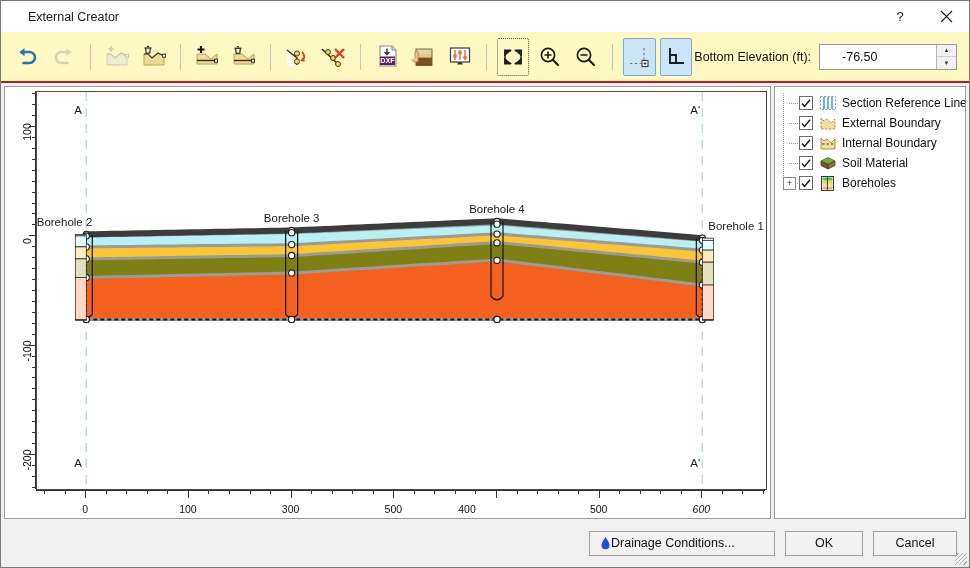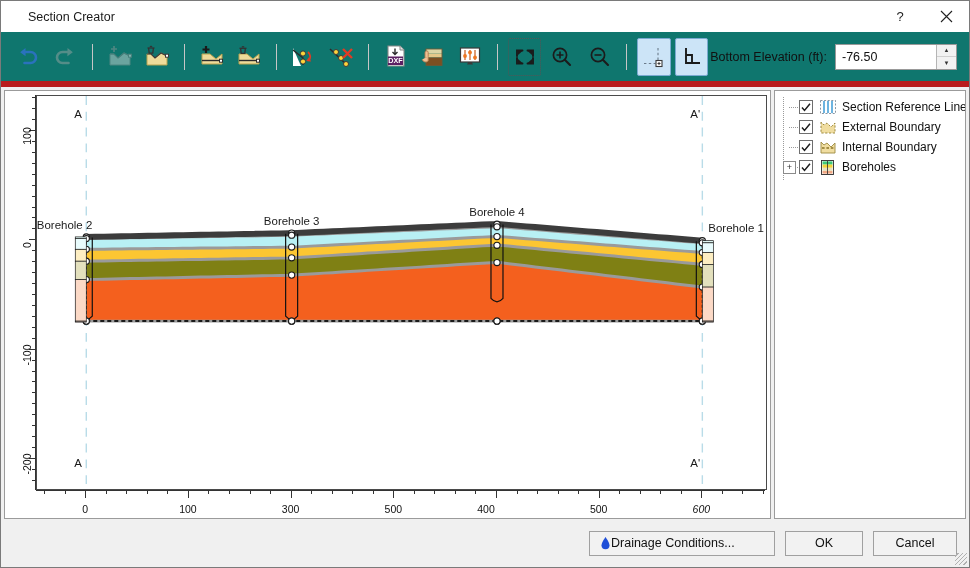--- a/index.html
+++ b/index.html
@@ -14,34 +14,34 @@
   
   .titlebar{height:31px;background:#ffffff;display:flex;align-items:center;
             flex:0 0 auto;position:relative;}
   .title-text{margin-left:27px;font-size:12.5px;color:#1a1a1a;}
   .title-btns{margin-left:auto;display:flex;height:31px;}
   .tbtn{width:46px;height:31px;display:flex;align-items:center;justify-content:center;
         font-size:14px;color:#222;background:#fff;}
   .tbtn svg{display:block;}
 
   
-  .toolbar{height:49px;background:#0f766e;border-bottom:6px solid #b91c1c;
+  .toolbar{height:49px;background:#fef9c3;border-bottom:2px solid #b91c1c;
            display:flex;align-items:center;flex:0 0 auto;padding-left:8px;position:relative;}
   .tool{width:38px;height:38px;display:flex;align-items:center;justify-content:center;
         margin:0 2px;border:1px solid transparent;border-radius:2px;background:transparent;
         box-sizing:border-box;}
   .tool.active{background:#cce4f7;border:1px solid #7aa9d0;}
   .tool.disabled{opacity:.45;}
   .sep{width:1px;height:26px;background:#c6c6c6;margin:0 8px;}
   .spacer{flex:1 1 auto;}
   .elev-label{font-size:12.5px;color:#111;margin-right:8px;white-space:nowrap;}
   .elev-wrap{display:flex;align-items:center;margin-right:12px;}
   .elev-box{display:flex;align-items:stretch;height:24px;border:1px solid #999;background:#fff;}
   .elev-input{width:88px;border:none;outline:none;font-family:"Liberation Sans",sans-serif;
-              font-size:12.5px;padding:0 6px;color:#111;background:#fff;}
+              font-size:12.5px;padding:0 6px;color:#111;background:#fff;margin-left:16px;}
   .spin{width:19px;display:flex;flex-direction:column;border-left:1px solid #b5b5b5;}
   .spin div{flex:1;display:flex;align-items:center;justify-content:center;background:#f2f2f2;
             font-size:6px;color:#333;}
   .spin div:first-child{border-bottom:1px solid #d0d0d0;}
 
   
   .content{flex:1 1 auto;display:flex;padding:3px 3px 0 3px;box-sizing:border-box;min-height:0;}
   .plot-panel{flex:1 1 auto;background:#fff;border:1px solid #9b9b9b;position:relative;
               margin-right:3px;overflow:hidden;}
   .legend-panel{width:190px;flex:0 0 190px;background:#fff;border:1px solid #9b9b9b;
@@ -86,21 +86,21 @@
   .btn.cancel{width:84px;}
   .grip{position:absolute;right:2px;bottom:2px;width:12px;height:12px;
         background:repeating-linear-gradient(135deg,transparent 0 2px,#b0b0b0 2px 3px);}
 </style>
 </head>
 <body>
 
 <div class="window">
 
   <div class="titlebar">
-    <span class="title-text">Section Creator</span>
+    <span class="title-text">External Creator</span>
     <div class="title-btns">
       <div class="tbtn">
         <span style="font-size:13px;">?</span>
       </div>
       <div class="tbtn close">
         <svg width="13" height="13" viewBox="0 0 13 13">
           <path d="M1 1 L12 12 M12 1 L1 12" stroke="#222" stroke-width="1.1" fill="none"></path>
         </svg>
       </div>
     </div>
@@ -358,21 +358,21 @@
           <div style="position:absolute;left:326.70704225352114px;top:0;width:1px;height:4px;background:#333;"></div>
           <div style="position:absolute;left:347.24225352112677px;top:0;width:1px;height:4px;background:#333;"></div>
           <div style="position:absolute;left:367.7774647887324px;top:0;width:1px;height:4px;background:#333;"></div>
           <div style="position:absolute;left:388.31267605633803px;top:0;width:1px;height:8px;background:#333;"></div>
           <div class="xtick-lab" style="left:388.31267605633803px;">500</div>
           <div style="position:absolute;left:408.84788732394367px;top:0;width:1px;height:4px;background:#333;"></div>
           <div style="position:absolute;left:429.38309859154936px;top:0;width:1px;height:4px;background:#333;"></div>
           <div style="position:absolute;left:449.91830985915493px;top:0;width:1px;height:4px;background:#333;"></div>
           <div style="position:absolute;left:470.45352112676056px;top:0;width:1px;height:4px;background:#333;"></div>
           <div style="position:absolute;left:490.98873239436625px;top:0;width:1px;height:8px;background:#333;"></div>
-          <div class="xtick-lab" style="left:481px;">400</div>
+          <div class="xtick-lab" style="left:462px;">400</div>
           <div style="position:absolute;left:511.5239436619718px;top:0;width:1px;height:4px;background:#333;"></div>
           <div style="position:absolute;left:532.0591549295775px;top:0;width:1px;height:4px;background:#333;"></div>
           <div style="position:absolute;left:552.5943661971831px;top:0;width:1px;height:4px;background:#333;"></div>
           <div style="position:absolute;left:573.1295774647888px;top:0;width:1px;height:4px;background:#333;"></div>
           <div style="position:absolute;left:593.6647887323943px;top:0;width:1px;height:8px;background:#333;"></div>
           <div class="xtick-lab" style="left:593.6647887323943px;">500</div>
           <div style="position:absolute;left:614.2px;top:0;width:1px;height:4px;background:#333;"></div>
           <div style="position:absolute;left:634.7352112676057px;top:0;width:1px;height:4px;background:#333;"></div>
           <div style="position:absolute;left:655.2704225352112px;top:0;width:1px;height:4px;background:#333;"></div>
           <div style="position:absolute;left:675.8056338028169px;top:0;width:1px;height:4px;background:#333;"></div>
@@ -503,20 +503,36 @@
             <div class="licon">
               <svg width="16" height="14" viewBox="0 0 16 14">
                 <path d="M1 2 L1 13 L15 13 L15 3 L11 7 L7 3 L4 5 Z" fill="#f0dda0" stroke="#9c8a42" stroke-width="0.9"></path>
                 <path d="M2 8 H14" stroke="#8a7426" stroke-width="1.4" stroke-dasharray="2.6 1.8"></path>
               </svg>
             </div>
             <div class="ltext">Internal Boundary</div>
           </div>
           <div class="trow" style="height:20px;">
             <div class="tree-stub" style="top:10px;"></div>
+            <div class="cbx">
+              <svg width="10" height="9" viewBox="0 0 10 9">
+                <path d="M1 4.6 L3.5 7.4 L9 0.8" stroke="#1b1b1b" stroke-width="1.5" fill="none"></path>
+              </svg>
+            </div>
+            <div class="licon">
+              <svg width="16" height="15" viewBox="0 0 16 15">
+                <path d="M1 5 L8 1.5 L15 5 L8 8.5 Z" fill="#6fae3c" stroke="#41701f" stroke-width="0.8"></path>
+                <path d="M1 5 L1 9.5 L8 13 L8 8.5 Z" fill="#7a5a2e" stroke="#4a3418" stroke-width="0.8"></path>
+                <path d="M15 5 L15 9.5 L8 13 L8 8.5 Z" fill="#936f3a" stroke="#4a3418" stroke-width="0.8"></path>
+              </svg>
+            </div>
+            <div class="ltext">Soil Material</div>
+          </div>
+          <div class="trow" style="height:20px;">
+            <div class="tree-stub" style="top:10px;"></div>
             <div class="expander" style="top:4px;">+</div>
             <div class="cbx">
               <svg width="10" height="9" viewBox="0 0 10 9">
                 <path d="M1 4.6 L3.5 7.4 L9 0.8" stroke="#1b1b1b" stroke-width="1.5" fill="none"></path>
               </svg>
             </div>
             <div class="licon">
               <svg width="13" height="15" viewBox="0 0 13 15">
                 <rect x="0.5" y="0.5" width="12" height="14" fill="#fff" stroke="#2a2a2a" stroke-width="0.9"></rect>
                 <rect x="1.5" y="1.4" width="10" height="3.2" fill="#3ec97a"></rect>

